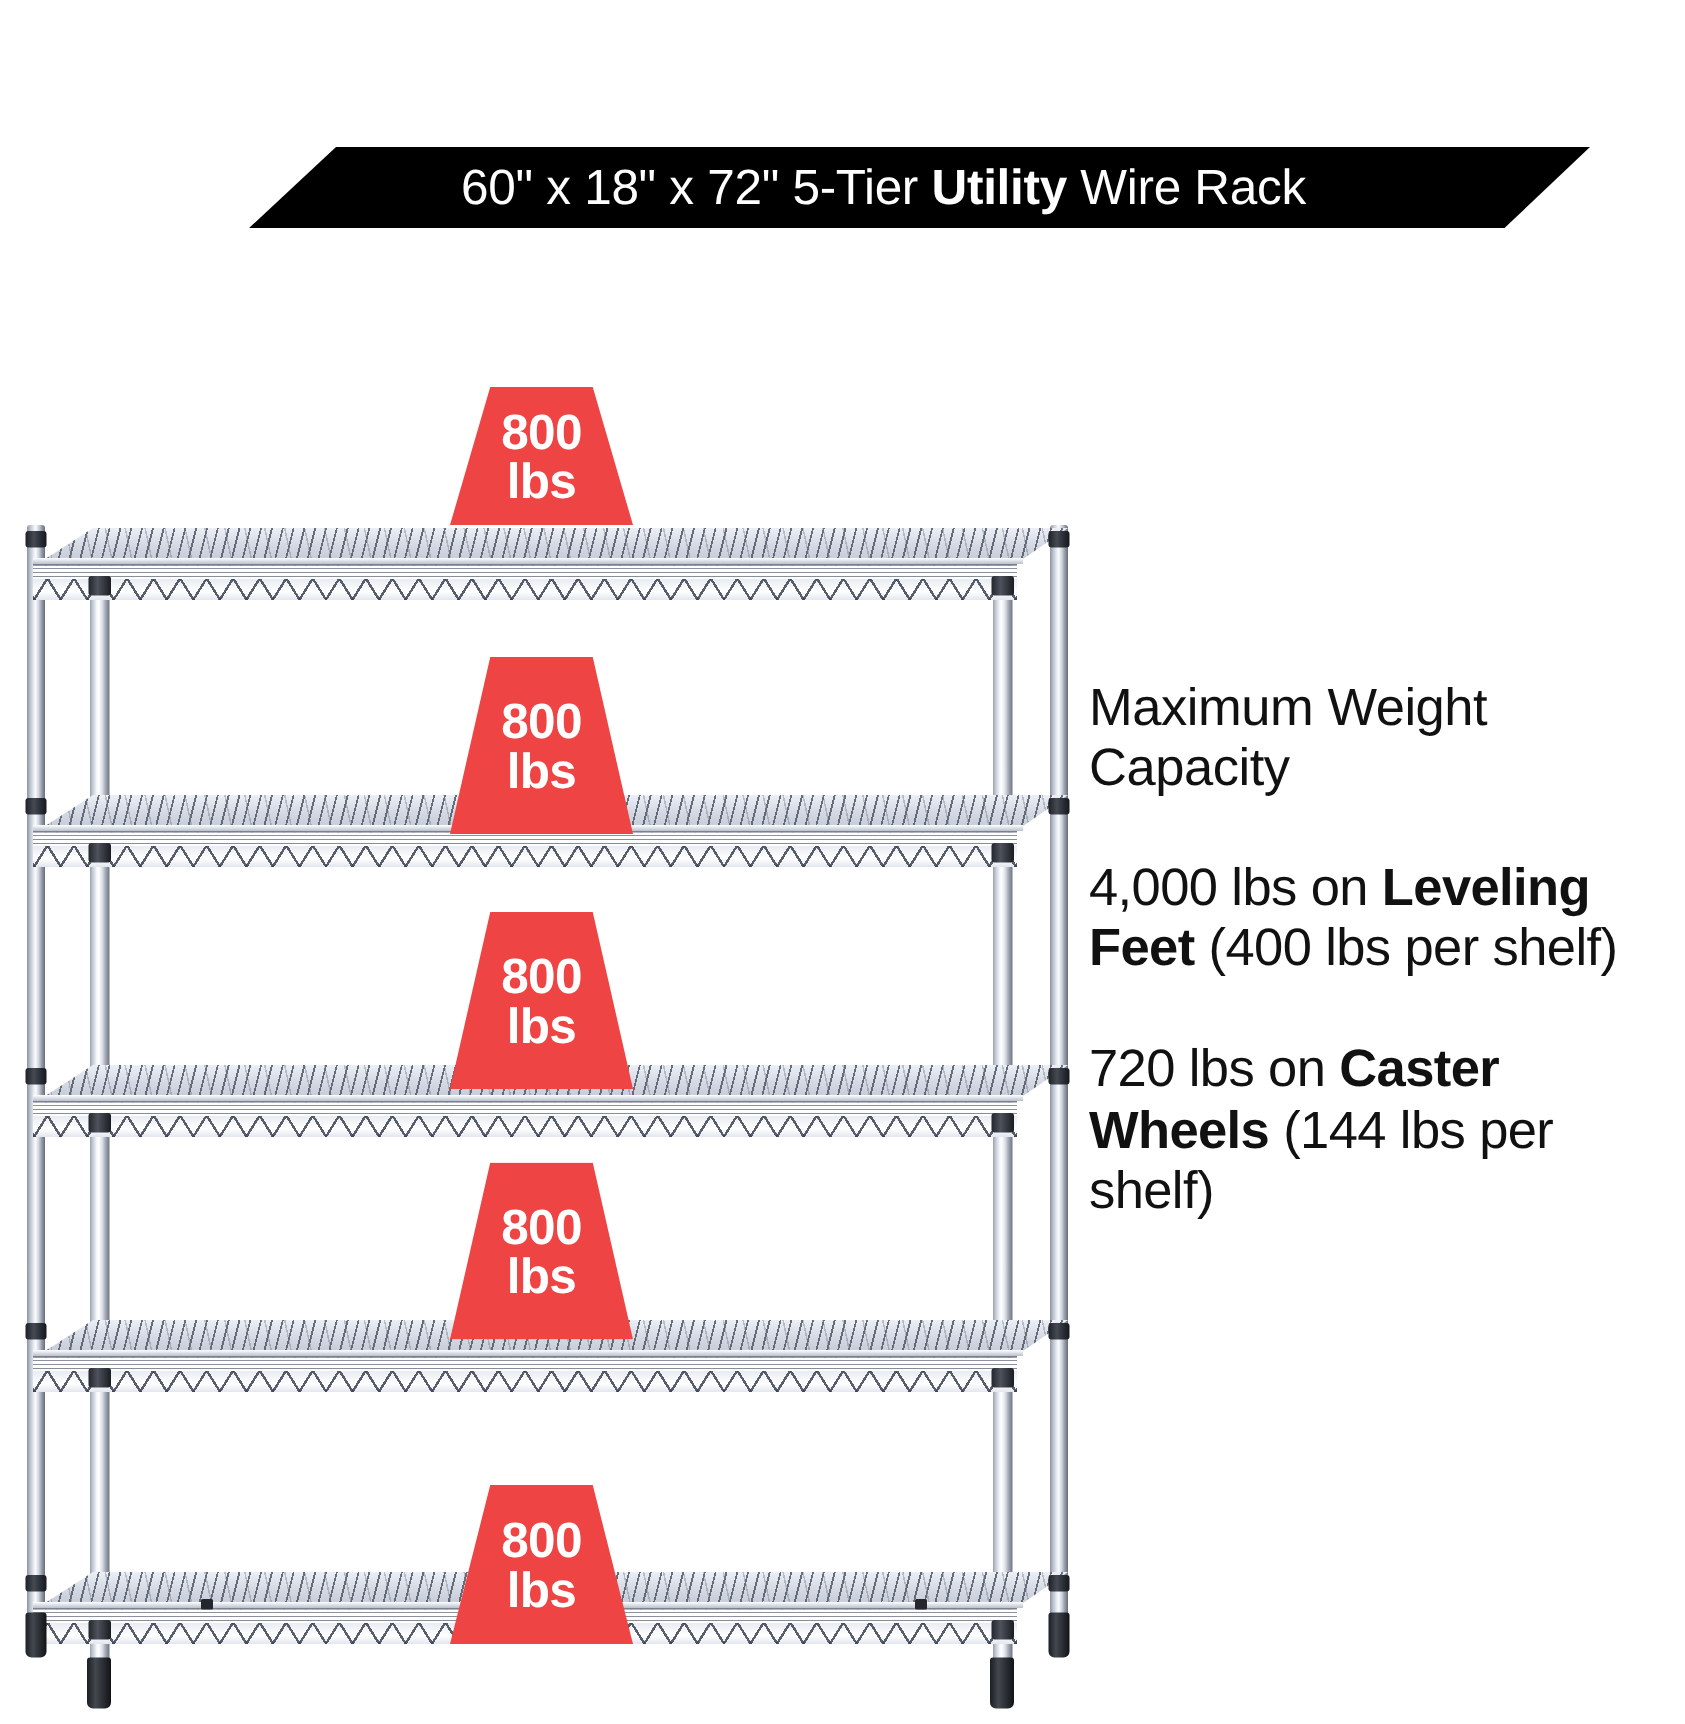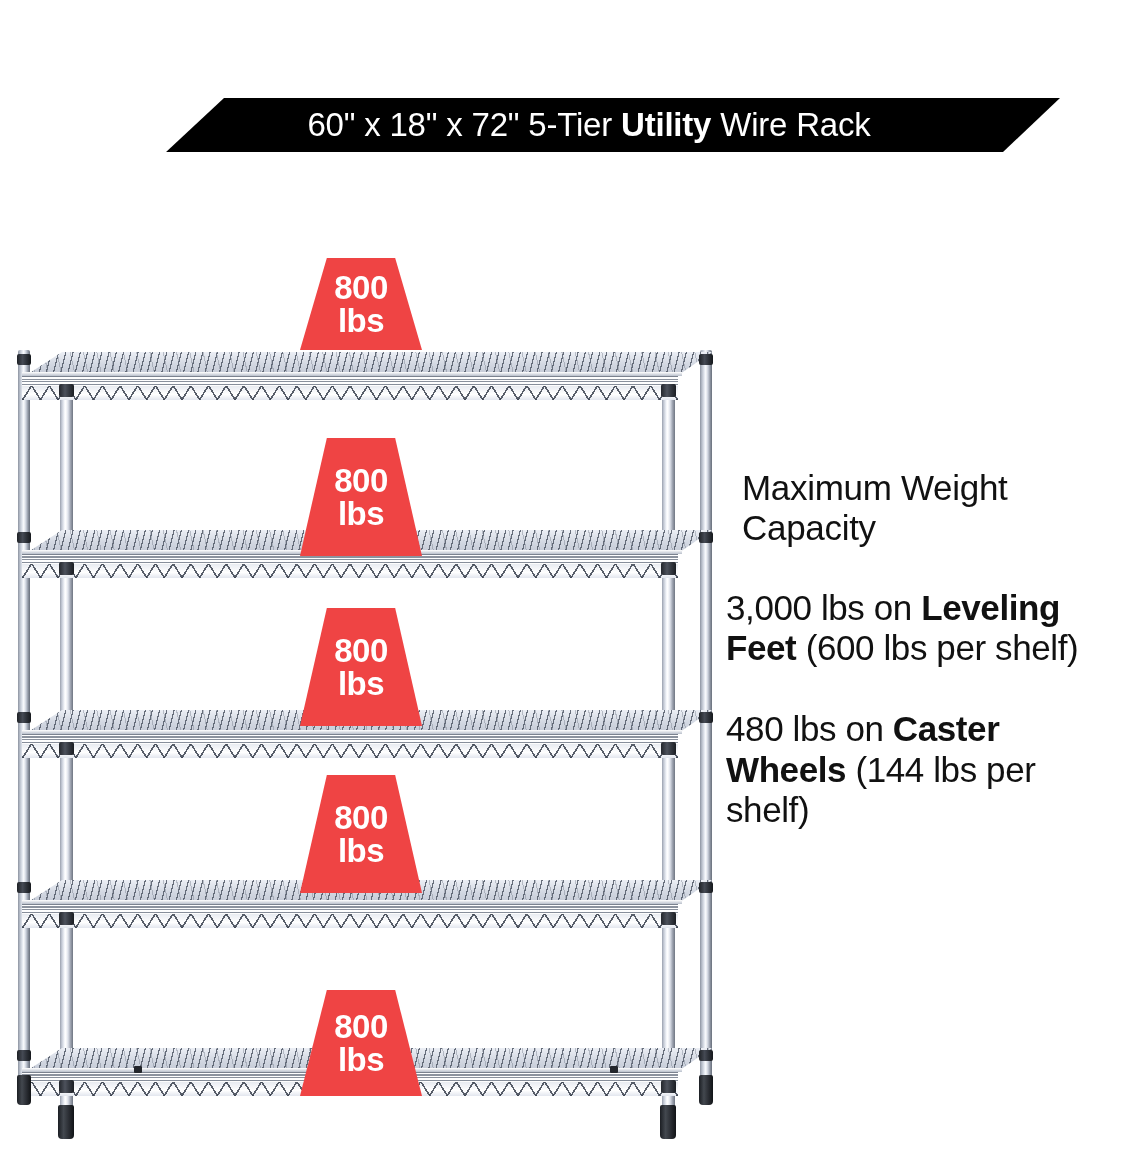--- a/index.html
+++ b/index.html
@@ -238,21 +238,21 @@
 
   
   .info {
     position: absolute;
     left: 726px;
     top: 452px;
     width: 392px;
     color: #111111;
   }
   .info h2 {
-    margin: 16px;
+    margin: 0;
     font-size: 35px;
     font-weight: 400;
     line-height: 1.14;
     letter-spacing: -0.3px;
   }
   .info p {
     margin: 40px 0 0 0;
     font-size: 35px;
     font-weight: 400;
     line-height: 1.16;
@@ -369,17 +369,17 @@
 
     <div class="weight-tag" style="left:300px; top:660px; width:122px; height:106px;">
       <span class="num">800</span>
       <span class="unit">lbs</span>
     </div>
 
   </div>
 
   <div class="info">
     <h2>Maximum Weight Capacity</h2>
-    <p><span>3,000 lbs on </span><b>Leveling Feet</b><span> (600 lbs per shelf)</span></p>
-    <p><span>480 lbs on </span><b>Caster Wheels</b><span> (144 lbs per shelf)</span></p>
+    <p><span>4,000 lbs on </span><b>Leveling Feet</b><span> (400 lbs per shelf)</span></p>
+    <p><span>720 lbs on </span><b>Caster Wheels</b><span> (144 lbs per shelf)</span></p>
   </div>
 
 </div>
 
 </body></html>

